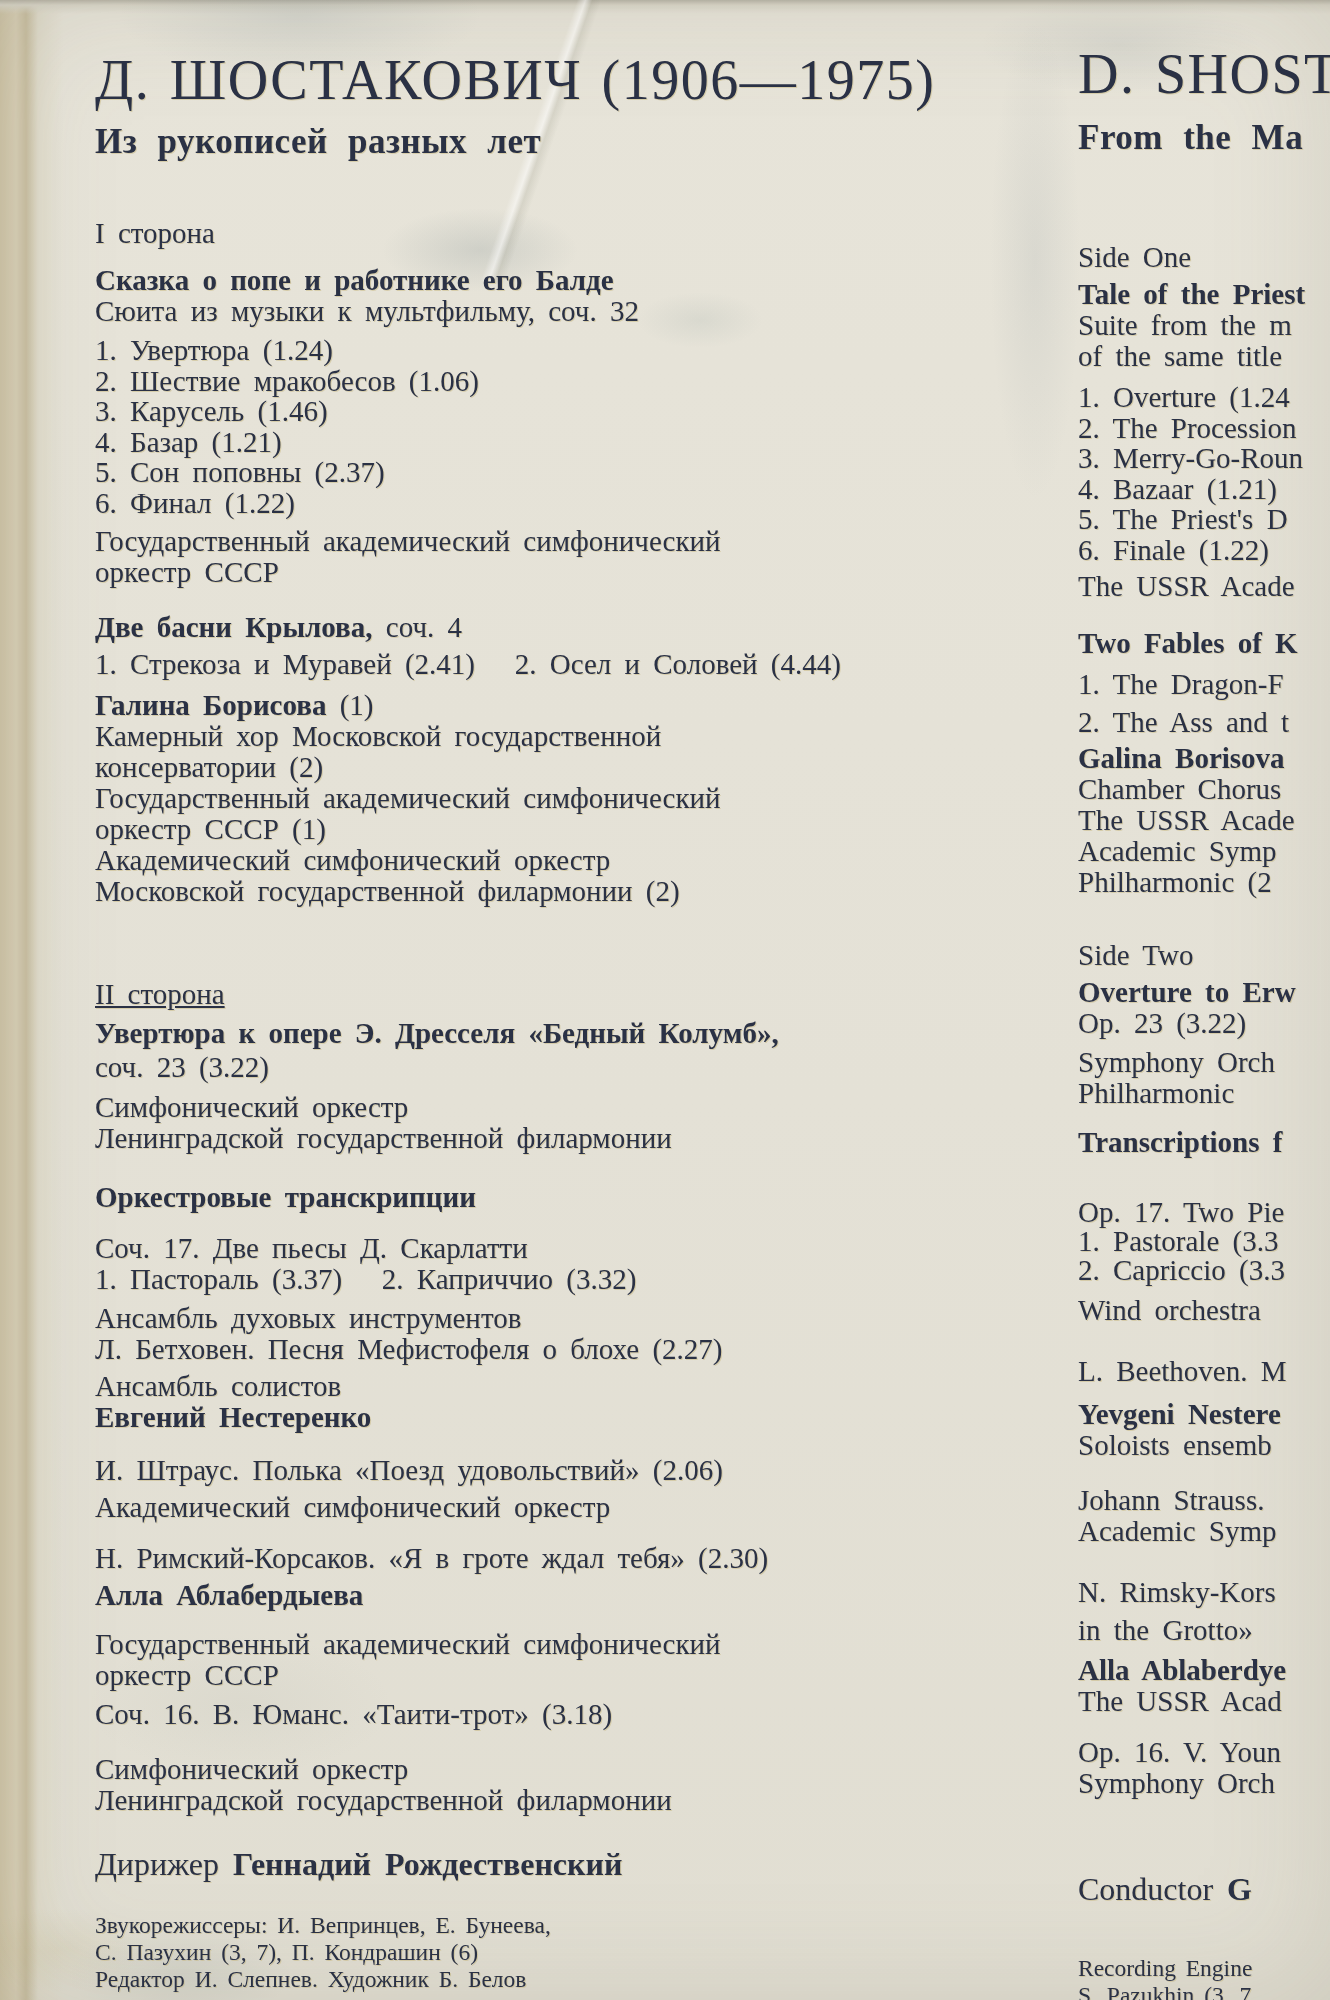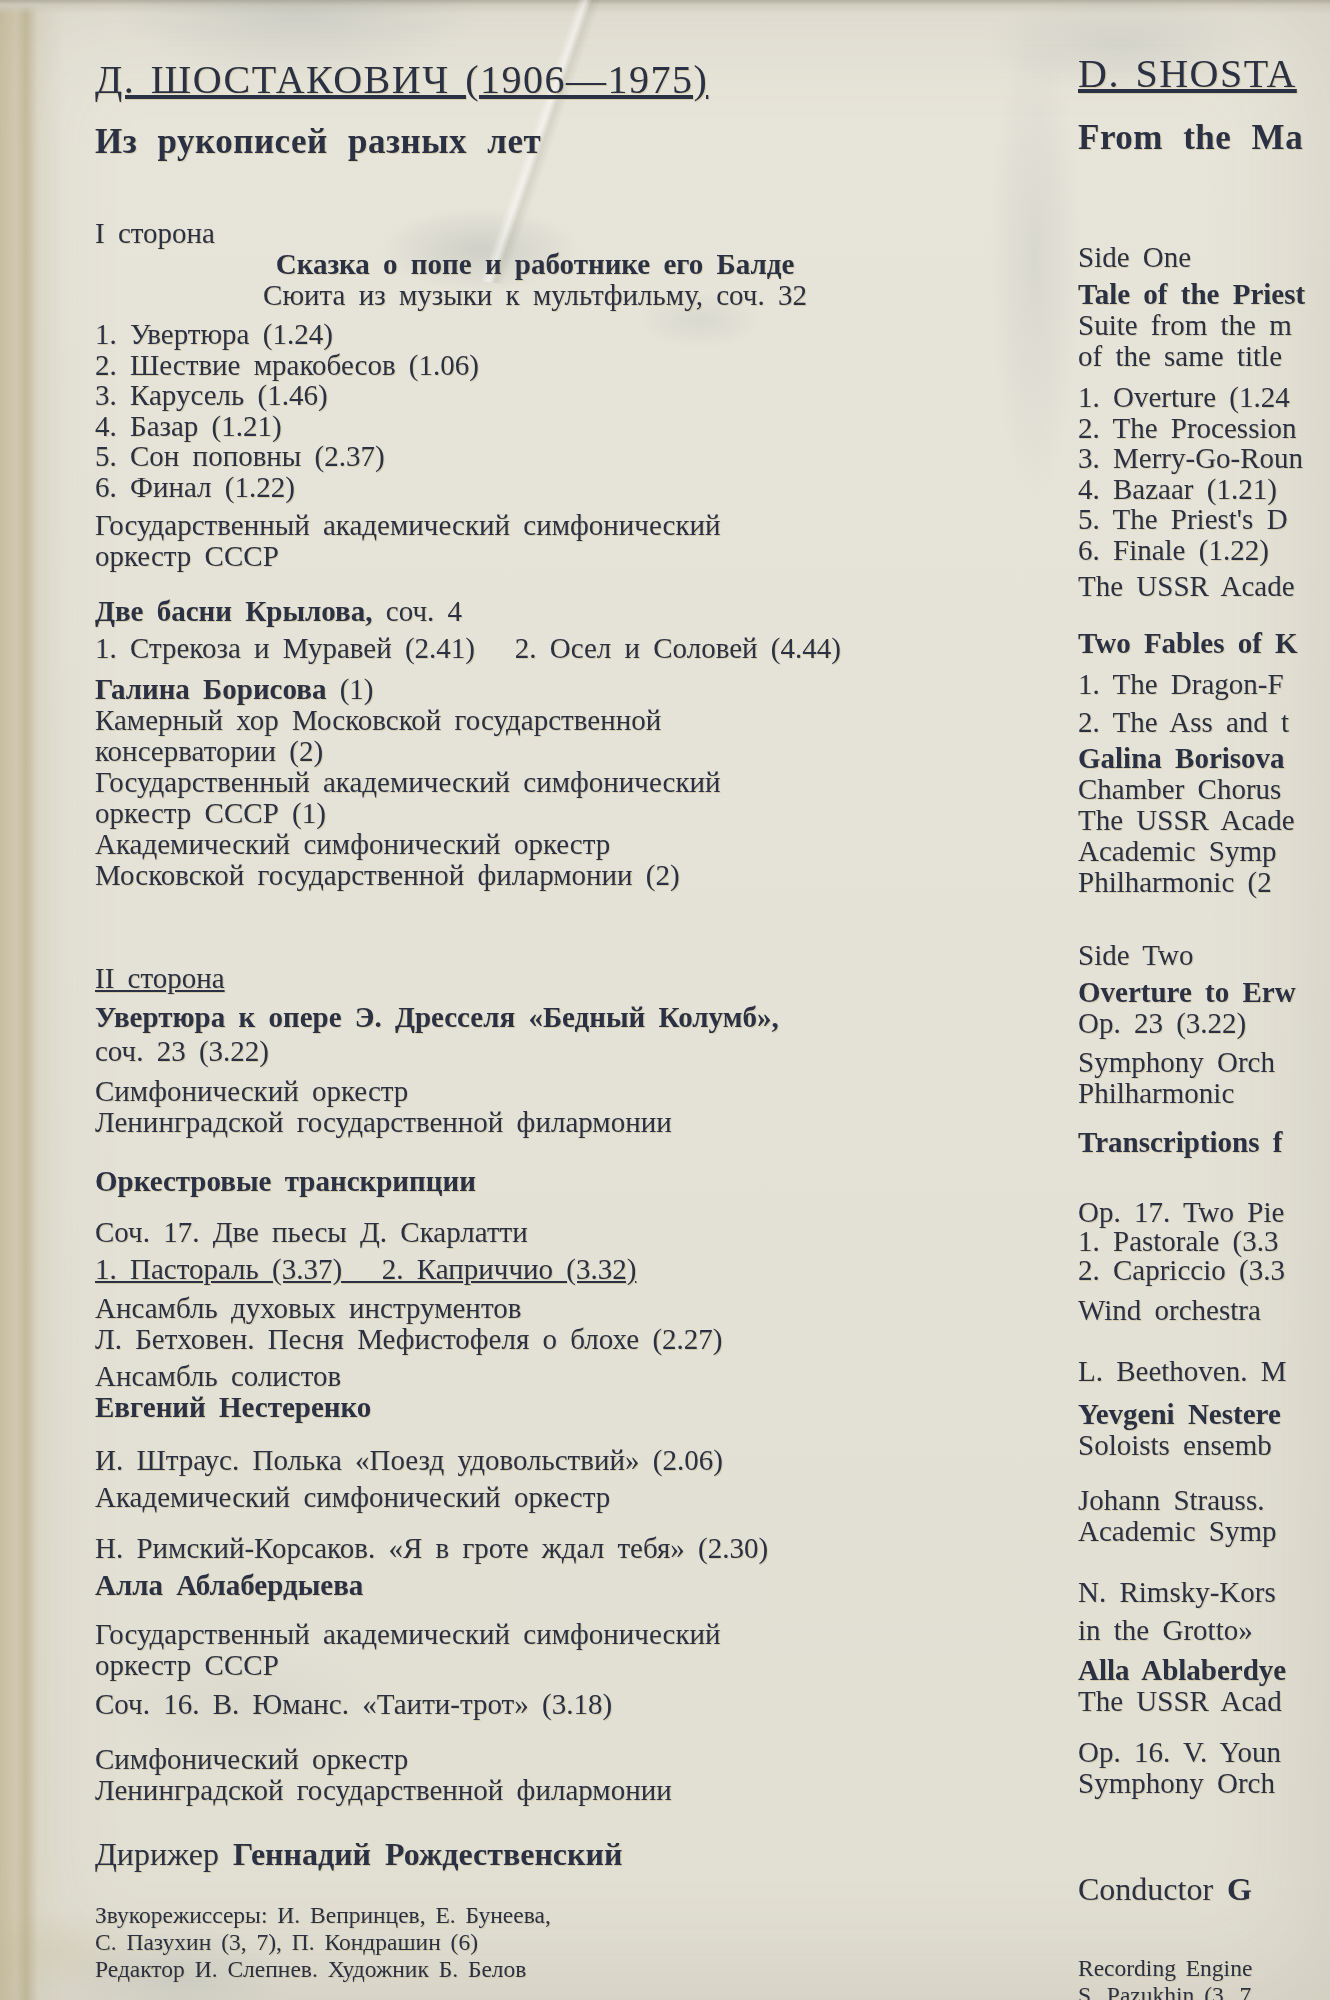--- a/index.html
+++ b/index.html
@@ -33,21 +33,21 @@
   .col{position:absolute;top:0;z-index:2;}
   .col-left{left:95px;width:880px;padding-top:58px;}
   .col-right{left:1078px;width:252px;padding-top:52px;overflow:hidden;}
   .line{
     white-space:pre;
     font-size:29px;line-height:31px;
     word-spacing:6px;
     text-shadow:1px 1px 0 rgba(195,178,115,0.45);
   }
   .b{font-weight:bold;}
-  .block.title .line{font-size:40px;line-height:44px;letter-spacing:1.5px;word-spacing:4px;text-decoration:underline;}
+  .block.title .line{font-size:56px;line-height:44px;letter-spacing:1.5px;word-spacing:4px;}
   .block.subtitle .line{font-size:35px;line-height:40px;font-weight:bold;word-spacing:11px;letter-spacing:0.5px;}
   .block.heading .line{font-weight:bold;}
   .block.tracks .line{line-height:30.5px;}
   .block.tight .line{line-height:29px;}
   .block.loose .line{line-height:38px;}
   .block.loose2 .line{line-height:34px;}
   .block.conductor .line{font-size:32px;line-height:36px;}
   .block.credits .line{font-size:23.5px;line-height:27px;word-spacing:4px;}
 </style>
 </head>
@@ -58,21 +58,21 @@
   <div class="col col-left">
       <div class="block title">
         <div class="line"><span>Д. ШОСТАКОВИЧ (1906—1975)</span></div>
       </div>
       <div class="block subtitle" style="margin-top: 20px;">
         <div class="line"><span>Из рукописей разных лет</span></div>
       </div>
       <div class="block section" style="margin-top: 56px;">
         <div class="line"><span>I сторона</span></div>
       </div>
-      <div class="block work" style="margin-top: 0; text-align: center;">
+      <div class="block work" style="margin-top: 16px;">
         <div class="line"><span class="b">Сказка о попе и работнике его Балде</span></div>
         <div class="line"><span>Сюита из музыки к мультфильму, соч. 32</span></div>
       </div>
       <div class="block tracks" style="margin-top: 8px;">
         <div class="line"><span>1. Увертюра (1.24)</span></div>
         <div class="line"><span>2. Шествие мракобесов (1.06)</span></div>
         <div class="line"><span>3. Карусель (1.46)</span></div>
         <div class="line"><span>4. Базар (1.21)</span></div>
         <div class="line"><span>5. Сон поповны (2.37)</span></div>
         <div class="line"><span>6. Финал (1.22)</span></div>
@@ -106,21 +106,21 @@
       <div class="block work" style="margin-top: 8px;">
         <div class="line"><span>Симфонический оркестр</span></div>
         <div class="line"><span>Ленинградской государственной филармонии</span></div>
       </div>
       <div class="block heading" style="margin-top: 28px;">
         <div class="line"><span class="b">Оркестровые транскрипции</span></div>
       </div>
       <div class="block work" style="margin-top: 20px;">
         <div class="line"><span>Соч. 17. Две пьесы Д. Скарлатти</span></div>
       </div>
-      <div class="block work" style="margin-top: 6px; text-decoration: underline;">
+      <div class="block work" style="">
         <div class="line"><span>1. Пастораль (3.37)   2. Каприччио (3.32)</span></div>
       </div>
       <div class="block work" style="margin-top: 8px;">
         <div class="line"><span>Ансамбль духовых инструментов</span></div>
         <div class="line"><span>Л. Бетховен. Песня Мефистофеля о блохе (2.27)</span></div>
       </div>
       <div class="block work" style="margin-top: 6px;">
         <div class="line"><span>Ансамбль солистов</span></div>
         <div class="line"><span class="b">Евгений Нестеренко</span></div>
       </div>

